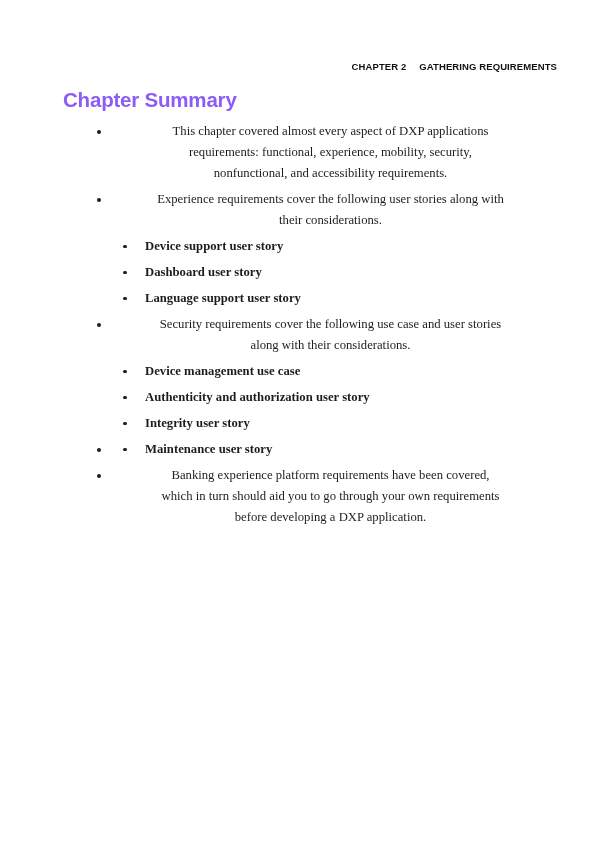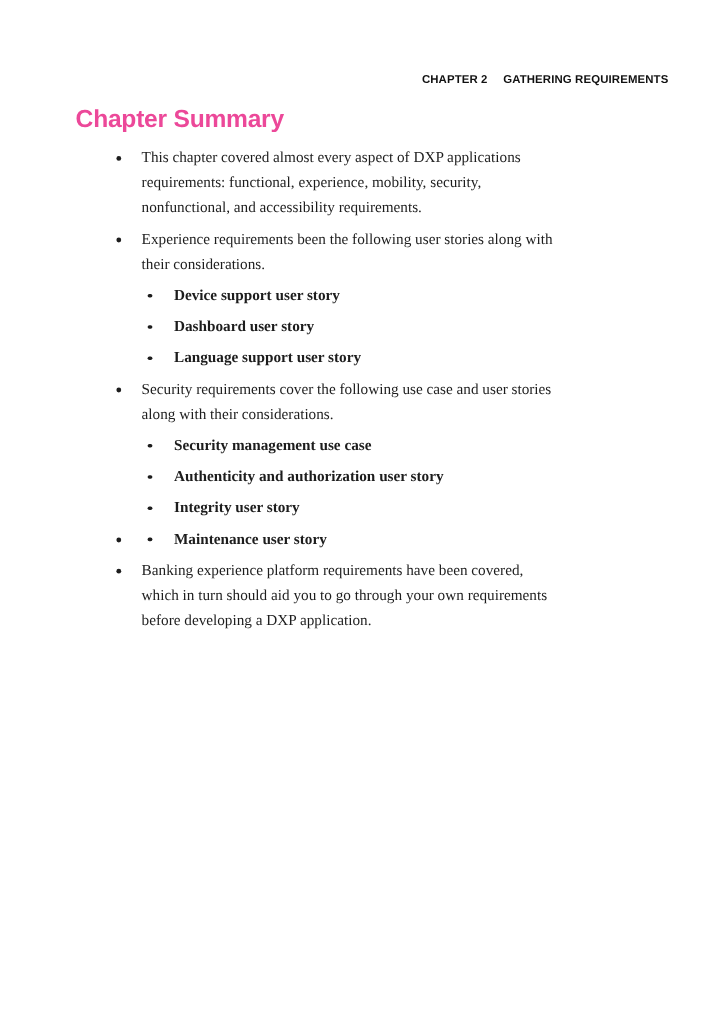--- a/index.html
+++ b/index.html
@@ -32,21 +32,21 @@
   }
   .chapter-title {
     position: absolute;
     left: 63px;
     top: 88px;
     margin: 0;
     font-family: "Liberation Sans", "DejaVu Sans", sans-serif;
     font-weight: bold;
     font-size: 20.5px;
     letter-spacing: -0.2px;
-    color: #ec4899;
+    color: #8b5cf6;
     line-height: 24px;
   }
   .content {
     position: absolute;
     left: 63px;
     top: 121px;
     width: 480px;
   }
   ul.summary-list {
     list-style: none;
@@ -57,21 +57,21 @@
     position: relative;
     margin: 0 0 5px 0;
     font-size: 12.7px;
     line-height: 21px;
     color: #1d1d1d;
   }
   li.item .txt {
     white-space: pre-line;
     display: block;
   }
-  li.level1 { padding-left: 55px; }
+  li.level1 { padding-left: 55px; text-align: center; }
   li.level2 { padding-left: 82px; font-weight: bold; }
   .marker {
     position: absolute;
     top: 8.5px;
     width: 4px;
     height: 4px;
     border-radius: 50%;
     background: #1d1d1d;
   }
   li.level1 > .marker { left: 34px; }
@@ -101,21 +101,21 @@
 
       <li class="item level1">
         <span class="marker"></span>
         <span class="txt">This chapter covered almost every aspect of DXP applications
 requirements: functional, experience, mobility, security,
 nonfunctional, and accessibility requirements.</span>
       </li>
 
       <li class="item level1">
         <span class="marker"></span>
-        <span class="txt">Experience requirements been the following user stories along with
+        <span class="txt">Experience requirements cover the following user stories along with
 their considerations.</span>
       </li>
 
       <li class="item level2">
         <span class="marker"></span>
         <span class="txt">Device support user story</span>
       </li>
 
       <li class="item level2">
         <span class="marker"></span>
@@ -128,21 +128,21 @@
       </li>
 
       <li class="item level1">
         <span class="marker"></span>
         <span class="txt">Security requirements cover the following use case and user stories
 along with their considerations.</span>
       </li>
 
       <li class="item level2">
         <span class="marker"></span>
-        <span class="txt">Security management use case</span>
+        <span class="txt">Device management use case</span>
       </li>
 
       <li class="item level2">
         <span class="marker"></span>
         <span class="txt">Authenticity and authorization user story</span>
       </li>
 
       <li class="item level2">
         <span class="marker"></span>
         <span class="txt">Integrity user story</span>

